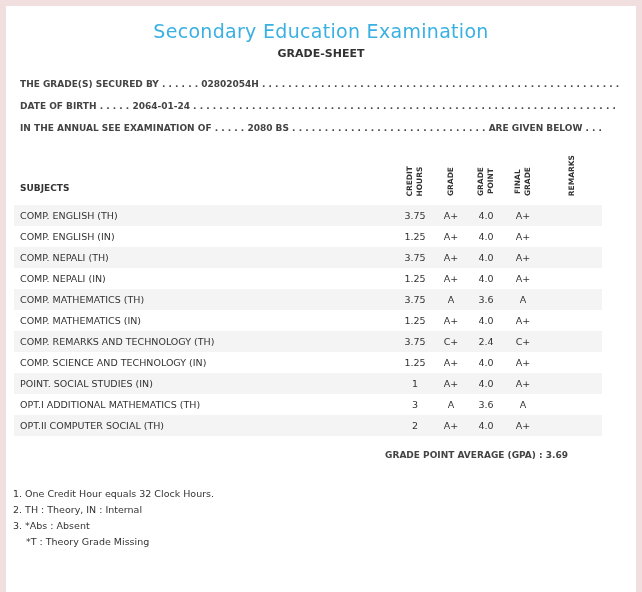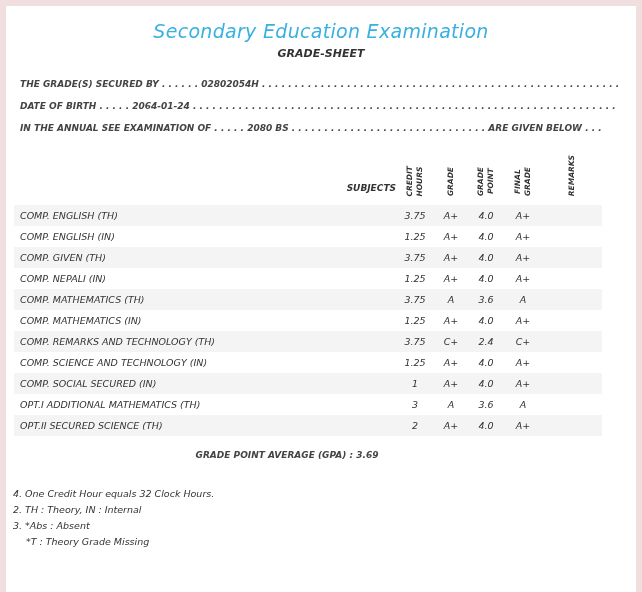--- a/index.html
+++ b/index.html
@@ -5,55 +5,55 @@
   * { box-sizing: border-box; }
   html, body { margin: 0; padding: 0; }
   body {
     width: 642px; height: 592px; overflow: hidden;
     background: #f1dede;
     font-family: "DejaVu Sans", "Liberation Sans", sans-serif;
     color: #333;
   }
   .panel {
     margin: 6px 6px 0; background: #ffffff;
-    height: 586px; padding-top: 8px; font-style: italic;
+    height: 586px; padding-top: 8px;
   }
   .title {
     margin: 6px 0 0; text-align: center;
     font-size: 19px; font-weight: 400; color: #39b0e2; letter-spacing: .3px;
   }
   .subtitle {
     margin: 5px 0 13px; text-align: center;
     font-size: 11px; font-weight: 700; color: #333;
   }
   .info { margin: 10px 0 16px 14px; }
   .info-line {
     height: 22px; line-height: 22px;
     font-size: 9px; font-weight: 700; color: #444;
     white-space: nowrap; overflow: hidden;
   }
   table.grades {
     margin-left: 8px; width: 588px;
     border-collapse: collapse; table-layout: fixed;
   }
   thead th { height: 42px; vertical-align: bottom; padding: 0 0 5px; }
-  .th-subjects { text-align: right; padding-left: 6px; padding-bottom: 12px; font-size: 9px; font-weight: 700; color: #333; margin-left: 9px; }
+  .th-subjects { text-align: left; padding-left: 6px; padding-bottom: 12px; font-size: 9px; font-weight: 700; color: #333; margin-left: 9px; }
   .th-rot { text-align: center; }
   .vert {
     display: inline-block;
     writing-mode: vertical-rl; transform: rotate(180deg);
     font-size: 7.5px; font-weight: 700; line-height: 1.35;
     white-space: pre-line; color: #333;
   }
   tbody td { height: 21px; font-size: 9.5px; vertical-align: middle; color: #333; }
   tbody tr:nth-child(odd) { background: #f4f4f4; }
   td.subj { padding-left: 6px; }
   td.val { text-align: center; }
   .gpa {
-    margin-top: 14px; width: 562px; text-align: center;
+    margin-top: 14px; width: 562px; text-align: right;
     font-size: 9px; font-weight: 700; color: #444;
   }
   .notes { margin: 26px 0 0 7px; }
   .note { height: 16px; line-height: 16px; font-size: 9.5px; color: #333; }
   .note.indent { padding-left: 13px; }
 </style>
 </head>
 <body>
 
 <div class="panel">
@@ -100,21 +100,21 @@
       </tr>
       <tr>
         <td class="subj">COMP. ENGLISH (IN)</td>
         <td class="val">1.25</td>
         <td class="val">A+</td>
         <td class="val">4.0</td>
         <td class="val">A+</td>
         <td class="val"></td>
       </tr>
       <tr>
-        <td class="subj">COMP. GIVEN (TH)</td>
+        <td class="subj">COMP. NEPALI (TH)</td>
         <td class="val">3.75</td>
         <td class="val">A+</td>
         <td class="val">4.0</td>
         <td class="val">A+</td>
         <td class="val"></td>
       </tr>
       <tr>
         <td class="subj">COMP. NEPALI (IN)</td>
         <td class="val">1.25</td>
         <td class="val">A+</td>
@@ -148,52 +148,52 @@
       </tr>
       <tr>
         <td class="subj">COMP. SCIENCE AND TECHNOLOGY (IN)</td>
         <td class="val">1.25</td>
         <td class="val">A+</td>
         <td class="val">4.0</td>
         <td class="val">A+</td>
         <td class="val"></td>
       </tr>
       <tr>
-        <td class="subj">COMP. SOCIAL SECURED (IN)</td>
+        <td class="subj">POINT. SOCIAL STUDIES (IN)</td>
         <td class="val">1</td>
         <td class="val">A+</td>
         <td class="val">4.0</td>
         <td class="val">A+</td>
         <td class="val"></td>
       </tr>
       <tr>
         <td class="subj">OPT.I ADDITIONAL MATHEMATICS (TH)</td>
         <td class="val">3</td>
         <td class="val">A</td>
         <td class="val">3.6</td>
         <td class="val">A</td>
         <td class="val"></td>
       </tr>
       <tr>
-        <td class="subj">OPT.II SECURED SCIENCE (TH)</td>
+        <td class="subj">OPT.II COMPUTER SOCIAL (TH)</td>
         <td class="val">2</td>
         <td class="val">A+</td>
         <td class="val">4.0</td>
         <td class="val">A+</td>
         <td class="val"></td>
       </tr>
     </tbody>
   </table>
 
   <div class="gpa">
     <span>GRADE POINT AVERAGE (GPA) :</span>
     <span>3.69</span>
   </div>
 
   <div class="notes">
-    <div class="note">4. One Credit Hour equals 32 Clock Hours.</div>
+    <div class="note">1. One Credit Hour equals 32 Clock Hours.</div>
     <div class="note">2. TH : Theory, IN : Internal</div>
     <div class="note">3. *Abs : Absent</div>
     <div class="note indent">*T : Theory Grade Missing</div>
 
   </div>
 
 </div>
 
 </body></html>

